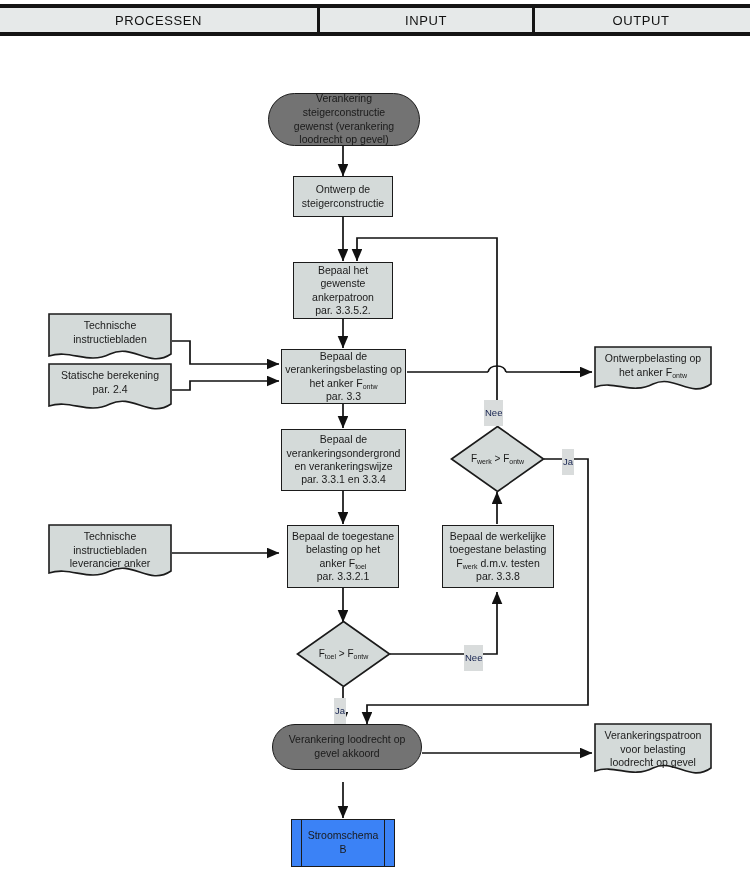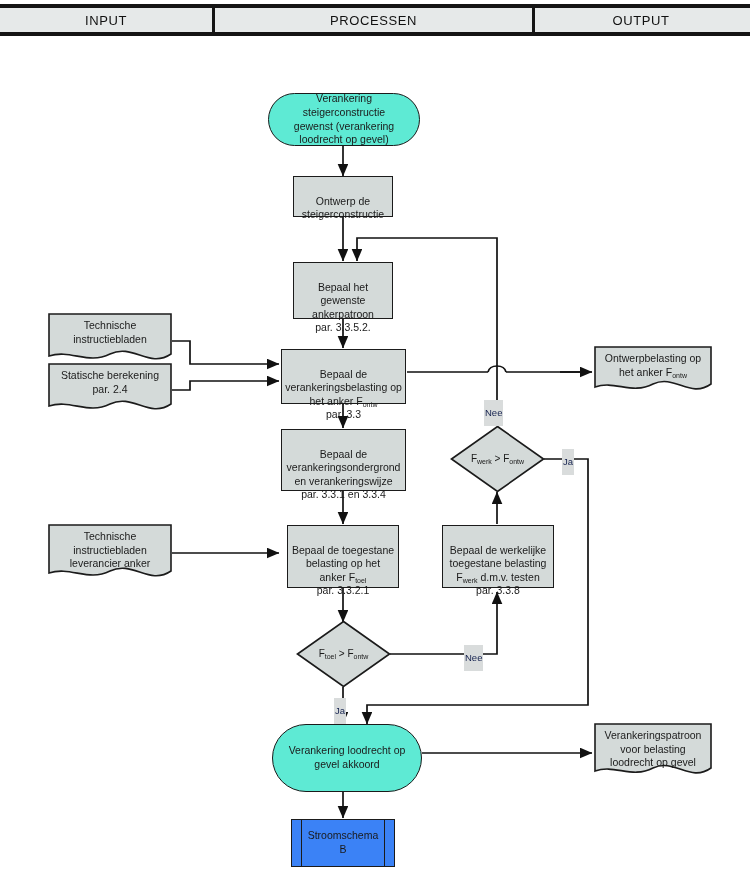--- a/index.html
+++ b/index.html
@@ -23,26 +23,26 @@
   }
   #hdr-input{width:215px;border-right:3px solid #141414;}
   #hdr-proces{width:320px;border-right:3px solid #141414;}
   #hdr-output{width:212px;}
 
   
   .node{position:absolute;box-sizing:border-box;}
 
   .proc{
     background:#d4dad9;border:1.6px solid #1b1b1b;
-    display:flex;justify-content:center;text-align:center;
-    font-size:10.5px;line-height:1.28;padding:18px 3px;
+    display:flex;align-items:center;justify-content:center;text-align:center;
+    font-size:10.5px;line-height:1.28;padding:2px 3px;
   }
 
   .term{
-    background:#5eead4;border:1.6px solid #1b1b1b;border-radius:999px;
+    background:#737373;border:1.6px solid #1b1b1b;border-radius:999px;
     display:flex;align-items:center;justify-content:center;text-align:center;
     font-size:10.5px;line-height:1.3;padding:3px 10px;
   }
 
   .predef{
     background:#3b82f6;border:1.6px solid #1b1b1b;
     display:flex;align-items:center;justify-content:center;text-align:center;
     font-size:10.5px;line-height:1.3;
   }
   .predef::before,.predef::after{
@@ -77,22 +77,22 @@
     font-size:9.5px;line-height:1.1;padding:8px 1px;
     font-family:"Liberation Sans","DejaVu Sans",sans-serif;
   }
 
   sub{font-size:7px;line-height:0;vertical-align:baseline;position:relative;top:2px;}
 </style>
 </head>
 <body>
 
 <div id="header-band">
+  <div class="hdr-cell" id="hdr-proces">PROCESSEN</div>
   <div class="hdr-cell" id="hdr-input">INPUT</div>
-  <div class="hdr-cell" id="hdr-proces">PROCESSEN</div>
   <div class="hdr-cell" id="hdr-output">OUTPUT</div>
 </div>
 
 <svg id="wires" viewBox="0 0 750 875" xmlns="http://www.w3.org/2000/svg">
   <defs>
     <marker id="ah" markerWidth="9" markerHeight="9" refX="7.2" refY="3.2" orient="auto" markerUnits="strokeWidth">
       <path d="M0,0 L7.4,3.2 L0,6.4 z" fill="#111"></path>
     </marker>
   </defs>
   <g stroke="#111" stroke-width="1.7" fill="none">
@@ -201,21 +201,21 @@
   <div class="dia-txt"><span>F</span><sub>werk</sub><span> &gt; F</span><sub>ontw</sub></div>
 </div>
 
 <div class="node diamond" style="left:296px;top:620px;width:95px;height:68px;">
   <svg width="95" height="68" viewBox="0 0 95 68" xmlns="http://www.w3.org/2000/svg">
     <polygon points="47.5,1.5 93.5,34 47.5,66.5 1.5,34" fill="#d4dad9" stroke="#1b1b1b" stroke-width="1.7"></polygon>
   </svg>
   <div class="dia-txt"><span>F</span><sub>toel</sub><span> &gt; F</span><sub>ontw</sub></div>
 </div>
 
-<div class="node term" style="left:272px;top:724px;width:150px;height:68px;">
+<div class="node term" style="left:272px;top:724px;width:150px;height:46px;">
   <div>
     <div>Verankering loodrecht op</div>
     <div>gevel akkoord</div>
   </div>
 </div>
 
 <div class="node predef" style="left:291px;top:819px;width:104px;height:48px;">
   <div>
     <div>Stroomschema</div>
     <div>B</div>

